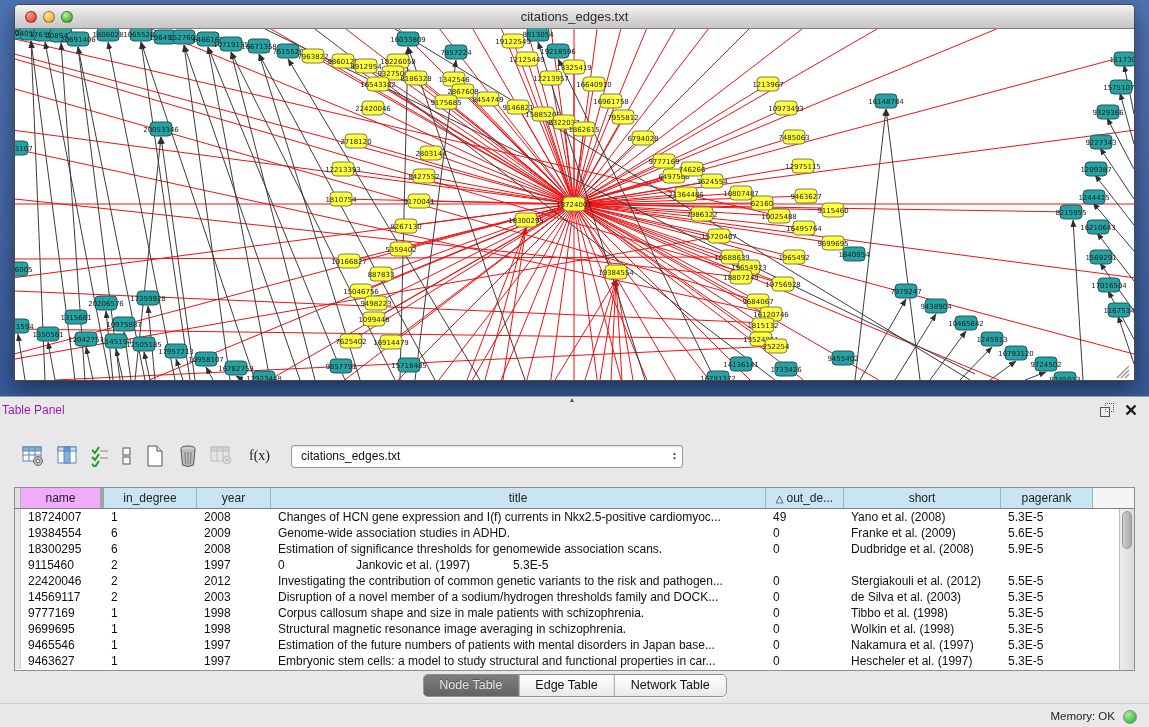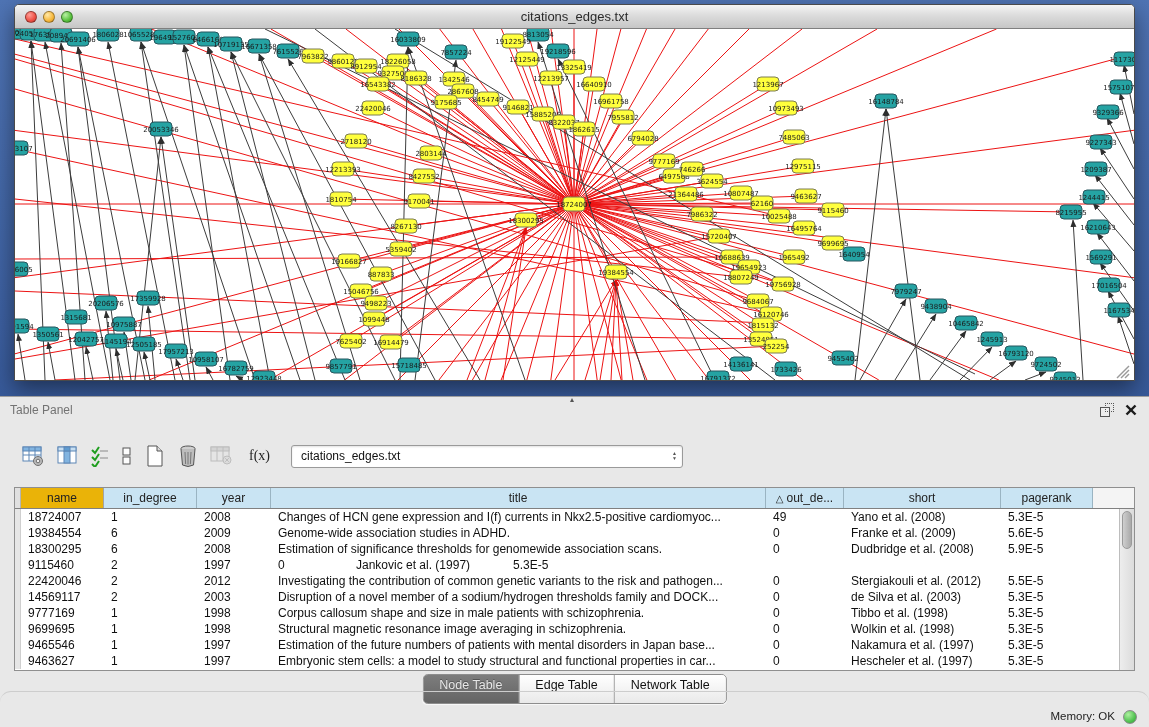--- a/index.html
+++ b/index.html
@@ -28,22 +28,22 @@
   #net line.bk { stroke:#3c3c3c; stroke-width:1; }
   #net line.grip { stroke:#9a9a9a; stroke-width:1.5; }
   #net rect.ny { fill:#ffff3d; stroke:#7c7c52; stroke-width:1; }
   #net rect.nt { fill:#25a3a3; stroke:#27565e; stroke-width:1; }
   #net text { font:7px "DejaVu Sans", sans-serif; fill:#1a1a1a; }
 
   
   .table-panel { position:absolute; left:0; top:396px; width:1149px; height:331px;
     background:#e8e8e8; border-top:1px solid #9e9e9e; }
   .splitter-grip { position:absolute; left:570px; top:-2px; font-size:8px; color:#555; }
-  .tp-header { position:relative; height:26px; line-height:26px; padding-left:10px;
-    font-size:12px; color:#737373; }
+  .tp-header { position:relative; height:26px; line-height:26px; padding-left:2px;
+    font-size:12px; color:#a21caf; }
   .tp-hicons { position:absolute; right:12px; top:6px; display:flex; gap:12px; align-items:center; }
   .float-ic { width:13px; height:13px; position:relative; }
   .float-ic::before { content:""; position:absolute; left:0; top:4px; width:8px; height:8px;
     border:1px solid #555; background:#eee; }
   .float-ic::after { content:""; position:absolute; left:5px; top:0; width:7px; height:7px;
     border:1px dotted #555; }
   .tp-toolbar { position:absolute; left:22px; top:44px; height:30px;
     display:flex; align-items:center; gap:11px; }
   .tbtn { display:flex; align-items:center; justify-content:center; height:26px; cursor:default; }
   .tbtn.disabled { opacity:.45; }
@@ -54,47 +54,47 @@
     font-size:12px; line-height:21px; padding-left:9px; color:#111;
     box-shadow:inset 0 1px 2px rgba(0,0,0,.12); }
   .combo .arrows { position:absolute; right:5px; top:1px; font-size:5px; line-height:5px;
     color:#555; text-align:center; padding-top:4px; }
 
   .tp-table { position:absolute; left:14px; top:90px; width:1121px; height:184px;
     background:#fff; border:1px solid #8f8f8f; overflow:hidden; }
   .thead { display:flex; height:21px; border-bottom:1px solid #808080; font-size:12px; color:#222; }
   .th { background:#c9e4f3; border-right:1px solid #9ab4c2; text-align:center;
     line-height:20px; overflow:hidden; white-space:nowrap; }
-  .th.plain { background:#eab308; border-right:1px solid #a3a3a3; }
+  .th.plain { background:#f0abfc; border-right:4px solid #a3a3a3; }
   .th .sort { font-size:10px; margin-right:3px; }
   .cg { width:6px; background:#e0e0e0; border-right:1px solid #b5b5b5; }
   .c0 { width:83px; } .c1 { width:93px; } .c2 { width:74px; } .c3 { width:495px; }
   .c4 { width:78px; } .c5 { width:157px; } .c6 { width:92px; }
   .cf { flex:1 1 auto; background:#f4f4f4; border-right:none; }
   .tbody { position:absolute; left:0; right:15px; top:21px; bottom:0; overflow:hidden; }
   .tr { display:flex; height:16px; font-size:12px; color:#101010; }
   .td { padding-left:7px; line-height:16px; white-space:nowrap; overflow:hidden; }
   .td.cg2 { width:6px; padding:0; background:#e6e6e6; border-right:1px solid #cfcfcf; }
   .vscroll { position:absolute; right:0; top:21px; bottom:0; width:15px;
     background:linear-gradient(90deg,#ededed,#dcdcdc); border-left:1px solid #bdbdbd; }
   .vthumb { position:absolute; left:2px; top:2px; width:10px; height:38px; border-radius:6px;
     background:linear-gradient(90deg,#cfcfcf,#a9a9a9); border:1px solid #9a9a9a; }
 
   .tp-tabs { position:absolute; left:50%; top:277px; transform:translateX(-50%);
     display:flex; border:1px solid #8d8d8d; border-radius:5px; overflow:hidden;
     box-shadow:0 1px 1px rgba(255,255,255,.7); }
-  .tab { padding:0 16px; height:28px; line-height:20px; font-size:12.5px; color:#111;
+  .tab { padding:0 16px; height:21px; line-height:20px; font-size:12.5px; color:#111;
     background:linear-gradient(180deg,#ffffff,#e9e9e9); border-right:1px solid #9a9a9a;
     cursor:default; }
   .tab:last-child { border-right:none; }
   .tab.sel { background:linear-gradient(180deg,#7d7d7d,#646464); color:#e6e6e6;
     text-shadow:0 -1px 0 rgba(0,0,0,.3); }
 
-  .statusbar { position:absolute; left:0; bottom:0; width:100%; height:36px;
-    border-top:1px solid #cdcdcd;border-radius:11px; }
+  .statusbar { position:absolute; left:0; bottom:0; width:100%; height:24px;
+    border-top:1px solid #cdcdcd; }
   .mem { position:absolute; right:34px; bottom:5px; font-size:11.5px; color:#222; }
   .memdot { position:absolute; right:12px; bottom:3px; width:14px; height:14px; border-radius:50%;
     border:1px solid #8a8a8a;
     background:radial-gradient(circle at 35% 30%,#aef0a0,#52c352 60%,#2f9c34); }
 </style>
 </head>
 <body>
 
 <div class="desktop">
 

